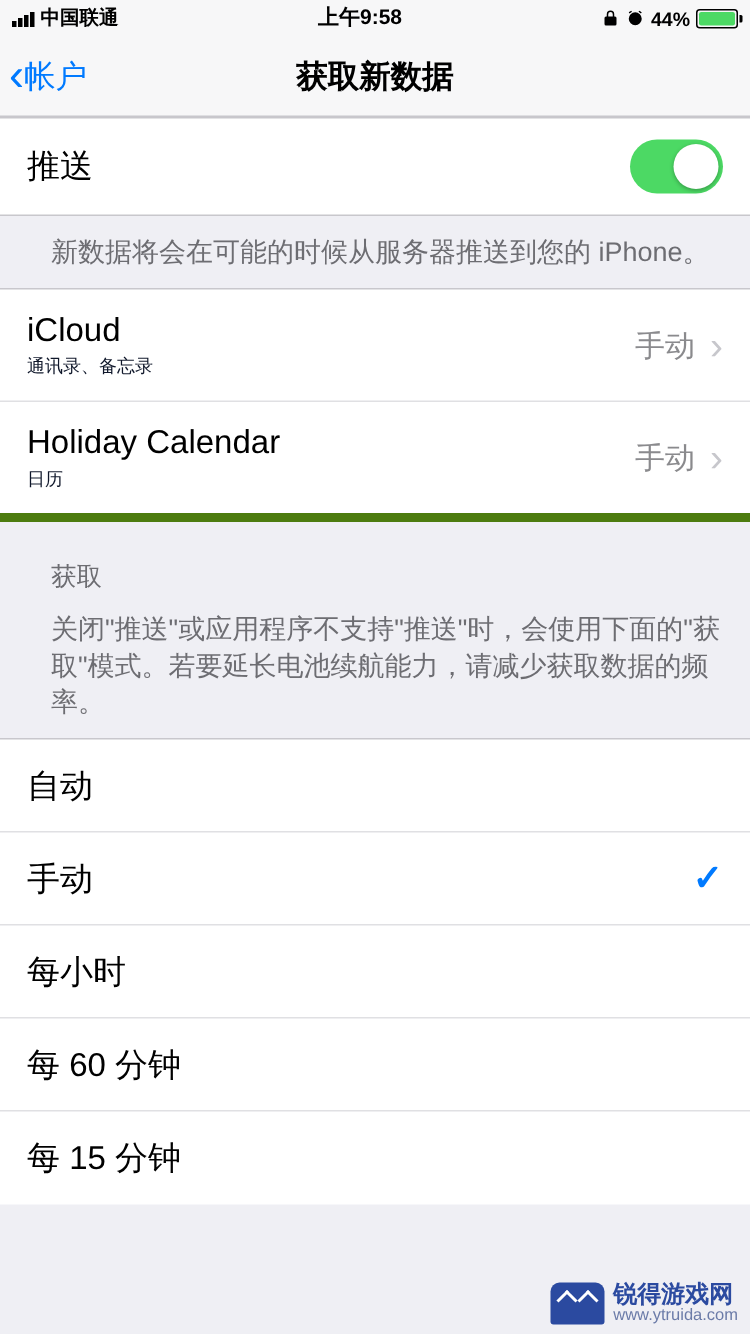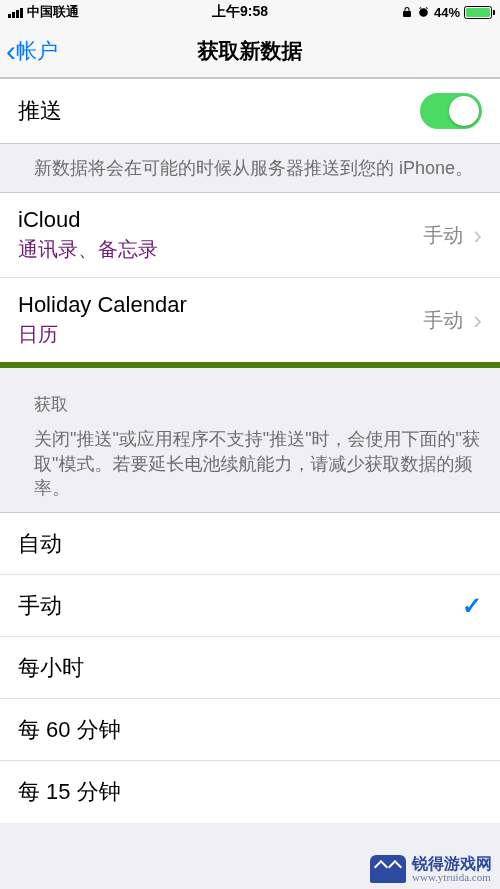--- a/index.html
+++ b/index.html
@@ -63,21 +63,21 @@
     .group { background: #fff; }
     .row {
       display: flex; align-items: center;
       padding: 14px 18px;
       border-bottom: 1px solid #e0e0e3;
       min-height: 58px;
       gap: 42px;
     }
     .row:last-child { border-bottom: none; }
     .row .title { font-size: 22px; }
-    .row .sub { font-size: 20px; color: #701a75; margin-top: 3px; }
+    .row .sub { font-size: 12px; color: #0f172a; margin-top: 3px; }
     .row .left { flex: 1; display: flex; flex-direction: column; justify-content: center; }
     .row .right { display: flex; align-items: center; gap: 10px; color: #8a8a8d; font-size: 20px; }
     .chevron { color: #c7c7cc; font-size: 26px; font-weight: 300; }
     
     .toggle {
       width: 62px; height: 36px; border-radius: 18px; background: #4cd964;
       position: relative;
     }
     .toggle-knob {
       position:absolute; right:3px; top:3px; width:30px; height:30px; border-radius:50%;
@@ -110,21 +110,21 @@
       position: relative;
     }
     .wm-logo::before {
       content:""; position:absolute; left:6px; top:7px; width:8px; height:8px;
       border:2px solid #fff; border-bottom:none; border-right:none; transform: rotate(45deg);
     }
     .wm-logo::after {
       content:""; position:absolute; right:6px; top:7px; width:8px; height:8px;
       border:2px solid #fff; border-bottom:none; border-right:none; transform: rotate(45deg);
     }
-    .wm-text { display:flex; flex-direction:column; line-height:1;font-family:Liberation Serif, serif; }
+    .wm-text { display:flex; flex-direction:column; line-height:1; }
     .wm-text .cn { font-size: 16px; font-weight: 700; }
     .wm-text .url { font-size: 11px; color:#6b7ba8; }
   </style>
 </head>
 <body>
 
 <div class="status-bar">
   <div class="status-left">
     <span class="signal-bars">
         <span></span>

